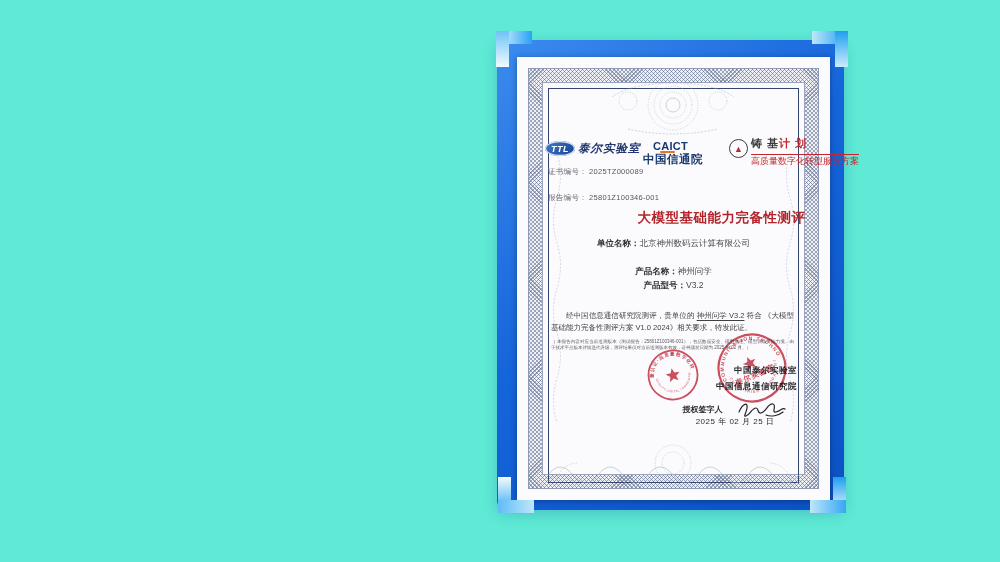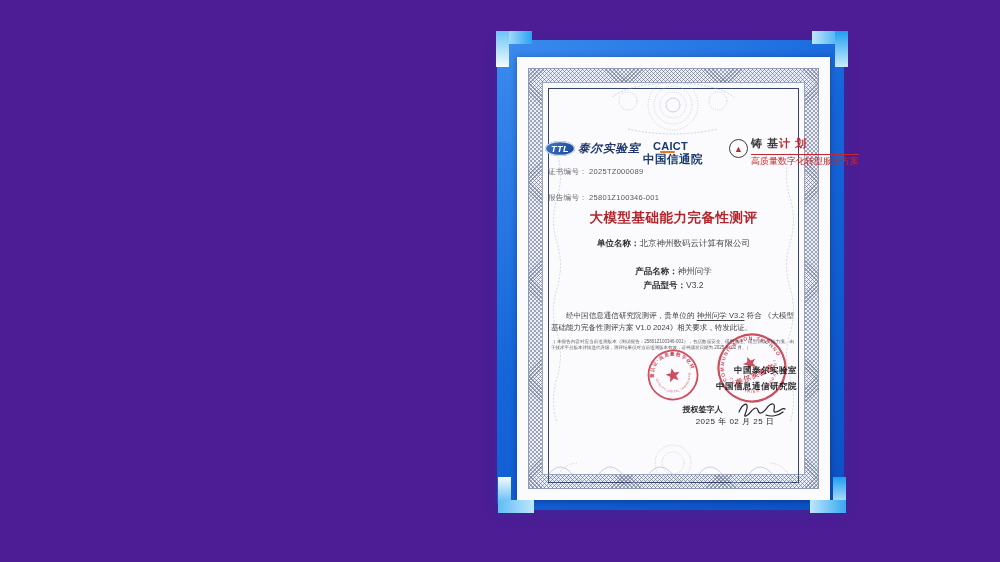--- a/index.html
+++ b/index.html
@@ -1,16 +1,16 @@
 <!DOCTYPE html>
 <html><head>
 <meta charset="utf-8">
 <style>
   html,body{margin:0;padding:0;background:#fff;}
-  .stage{position:relative;width:1000px;height:562px;background:#4c1d95;overflow:hidden;
+  .stage{position:relative;width:1000px;height:562px;background:#5eead4;overflow:hidden;
          font-family:"Liberation Sans","DejaVu Sans",sans-serif;}
   
   .frame{position:absolute;left:497px;top:40px;width:347px;height:470px;border-radius:9px;
          background:linear-gradient(140deg,#3c8bee 0%,#1565da 45%,#0b51c4 100%);
          box-shadow:0 4px 14px rgba(20,70,160,.25);}
   .corner{position:absolute;z-index:30;}
   
   .paper{position:absolute;left:20px;top:17px;width:313px;height:443px;background:#fbfbfd;
          box-shadow:0 1px 6px rgba(0,0,30,.35);}
   .band{position:absolute;left:11px;top:11px;right:11px;bottom:11px;
@@ -46,21 +46,21 @@
   .zhuji-tagline{font-size:9px;color:#c4262d;transform:scale(.5);transform-origin:0 0;white-space:nowrap;
         border-top:.5px solid #c4262d;padding-top:1px;}
   
   .meta-line{position:absolute;left:31px;font-size:7.5px;color:#6b6b75;letter-spacing:.3px;}
   .meta-line b{font-weight:normal;color:#55555e;margin-left:2px;}
   .meta1{top:110px;} .meta2{top:136px;text-align:center;}
   
   .title1{position:absolute;left:0;top:134px;width:313px;text-align:center;
           font-size:12.5px;font-weight:bold;color:#b2242a;letter-spacing:1px;}
   .title2{position:absolute;left:0;top:152px;width:313px;text-align:center;
-          font-size:13.5px;font-weight:bold;color:#b2242a;letter-spacing:.5px;}
+          font-size:13.5px;font-weight:bold;color:#b2242a;letter-spacing:.5px;padding-left:48px;}
   
   .field{position:absolute;left:0;width:313px;text-align:center;font-size:8.5px;color:#46464c;}
   .field b{color:#2e2e33;}
   .f1{top:181px;} .f2{top:195px;} .f3{top:209px;} .f4{top:223px;}
   
   .body-par{position:absolute;left:34px;top:253px;width:243px;font-size:7.5px;color:#3f3f45;
             line-height:11.5px;text-align:justify;text-indent:2em;}
   .body-par .prod{text-decoration:underline;text-underline-offset:1.5px;}
   .fine-wrap{position:absolute;left:34px;top:282px;width:243px;height:14px;overflow:visible;}
   .fine{width:486px;font-size:9px;line-height:11px;color:#5c5c62;text-align:justify;

